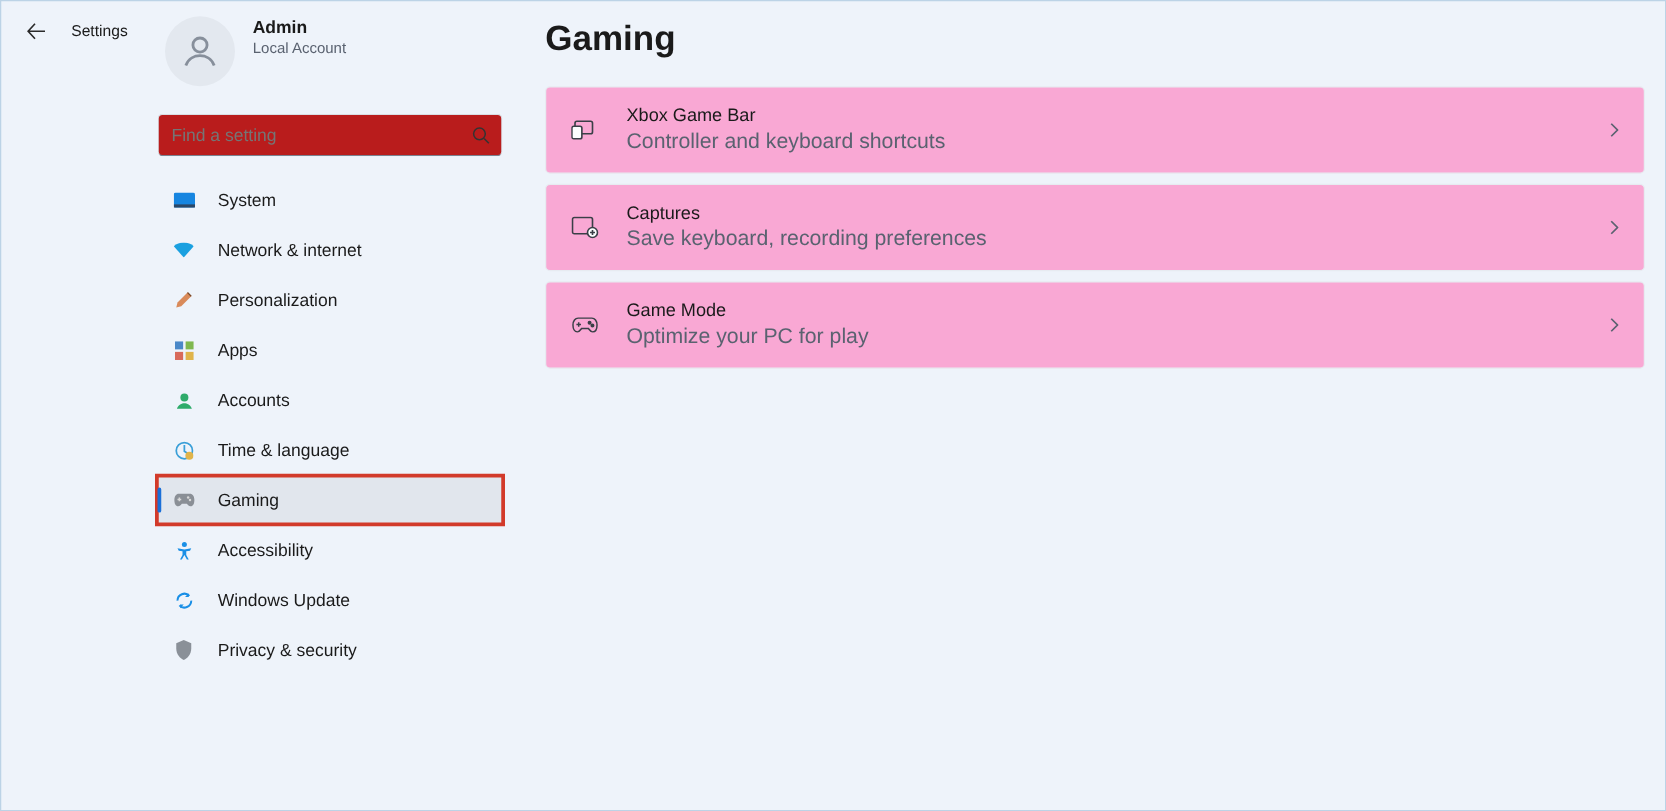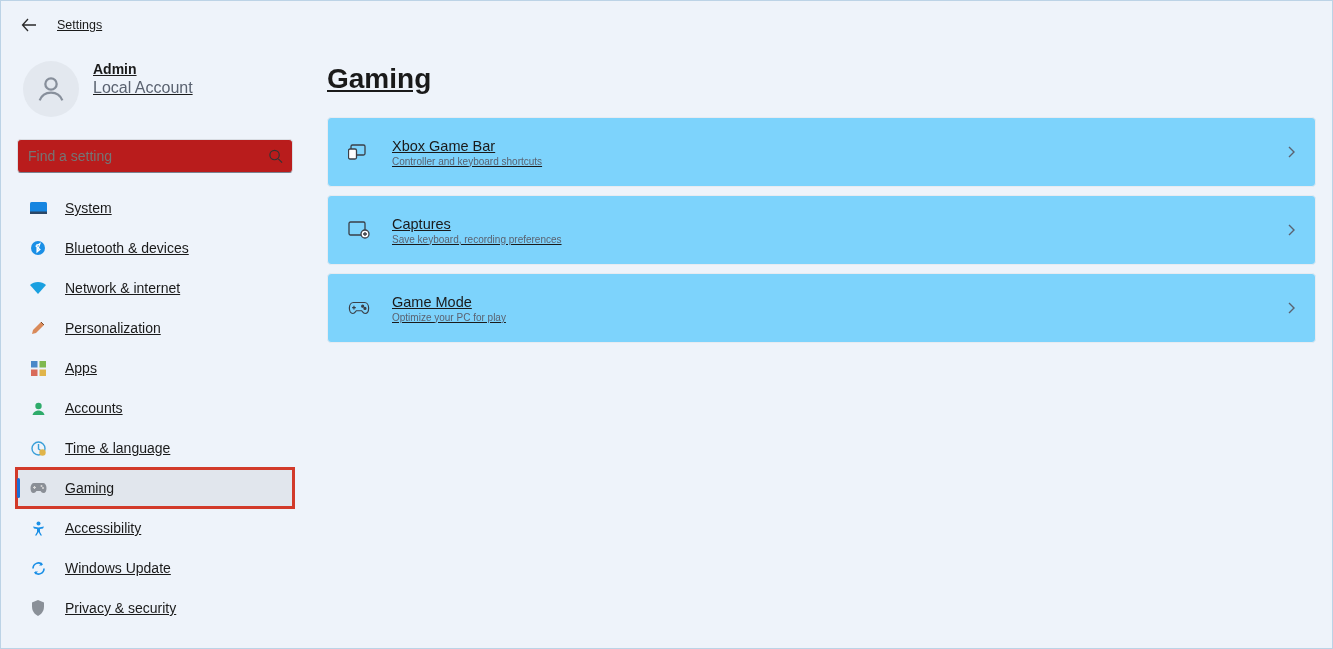--- a/index.html
+++ b/index.html
@@ -5,21 +5,21 @@
   * { box-sizing: border-box; margin: 0; padding: 0; }
   body {
     font-family: "Segoe UI", -apple-system, sans-serif;
     background: #eef3fa;
     width: 1333px;
     height: 649px;
     overflow: hidden;
     color: #1a1a1a;
     border: 1px solid #bcd3e6;
   }
-  .app { display: flex; flex-direction: column; height: 100%; text-decoration: underline; }
+  .app { display: flex; flex-direction: row; height: 100%; }
   .topbar {
     display: flex;
     align-items: center;
     height: 48px;
     padding: 0 8px;
   }
   .back-btn {
     width: 40px; height: 40px;
     display:flex; align-items:center; justify-content:center;
     border-radius: 4px;
@@ -27,21 +27,21 @@
   }
   .topbar-title { font-size: 12.5px; margin-left: 8px; color:#1a1a1a;}
   .body { flex:1; display:flex; }
   .sidebar { width: 308px; padding: 6px 16px 0 16px; }
   .user-block { display:flex; align-items:flex-start; gap: 14px; padding: 6px 6px 18px 6px;}
   .avatar {
     width: 56px; height: 56px; border-radius: 50%;
     background:#e3e8ef; display:flex; align-items:center; justify-content:center;
   }
   .user-name { font-size:14px; font-weight:600;}
-  .user-sub  { font-size:16px; color:#5a6270; margin-top:2px;}
+  .user-sub  { font-size:12px; color:#5a6270; margin-top:2px;}
   .search-wrap {
     position:relative;
     margin-top:4px;
     margin-bottom:16px;
   }
   .search {
     width:100%; height:34px;
     background:#b91c1c;
     border:1px solid #d9dde3;
     border-bottom:1.5px solid #7a8290;
@@ -77,33 +77,33 @@
     border-radius:0;
   }
   .nav-icon { width:18px; height:18px; display:flex; align-items:center; justify-content:center;}
   .content {
     flex:1;
     padding: 14px 16px 0 18px;
   }
   .page-title { font-size:28px; font-weight:600; margin-bottom:22px;}
   .cards { display:flex; flex-direction:column; gap:8px; }
   .card {
-    background:#7dd3fc;
+    background:#f9a8d4;
     border:1px solid #e7ebf1;
     border-radius:4px;
     height:70px;
     display:flex; align-items:center;
     padding:0 20px;
     cursor:pointer;
     gap:22px;
   }
   .card-icon { width:22px; height:22px; display:flex; align-items:center; justify-content:center; color:#3a3f47;}
   .card-text { flex:1; }
   .card-title { font-size:14.5px; color:#1a1a1a;}
-  .card-sub   { font-size:10px; color:#5a6270; margin-top:2px;}
+  .card-sub   { font-size:17px; color:#5a6270; margin-top:2px;}
   .chevron { color:#5a6270; }
   svg { display:block; }
 </style>
 </head>
 <body>
 
 <div class="app">
   <div class="topbar">
     <div class="back-btn">
       <svg width="16" height="16" viewBox="0 0 16 16" fill="none" stroke="#2a2a2a" stroke-width="1.3">
@@ -143,29 +143,20 @@
           <span class="nav-icon">
             <svg width="17" height="13" viewBox="0 0 17 13">
                 <rect x="0" y="0" width="17" height="12" rx="1.5" fill="#1685e0"></rect>
                 <rect x="0" y="9.5" width="17" height="2.5" fill="#2b4766"></rect>
               </svg>
           </span>
           <span>System</span>
         </li>
         <li class="nav-item">
           <span class="nav-icon">
-            <svg width="14" height="14" viewBox="0 0 14 14">
-                <circle cx="7" cy="7" r="7" fill="#1a8fe6"></circle>
-                <path d="M6 3v8l3-2.5L5 5l4-2.5L6 11" stroke="#fff" stroke-width="1.1" fill="none"></path>
-              </svg>
-          </span>
-          <span>Bluetooth &amp; devices</span>
-        </li>
-        <li class="nav-item">
-          <span class="nav-icon">
             <svg width="16" height="12" viewBox="0 0 16 12" fill="#1aa0e0">
                 <path d="M8 12 L0 3 C4 -1 12 -1 16 3 Z"></path>
               </svg>
           </span>
           <span>Network &amp; internet</span>
         </li>
         <li class="nav-item">
           <span class="nav-icon">
             <svg width="16" height="16" viewBox="0 0 16 16">
                 <path d="M2 14l1-4 8-8 3 3-8 8z" fill="#d98a5a"></path>

